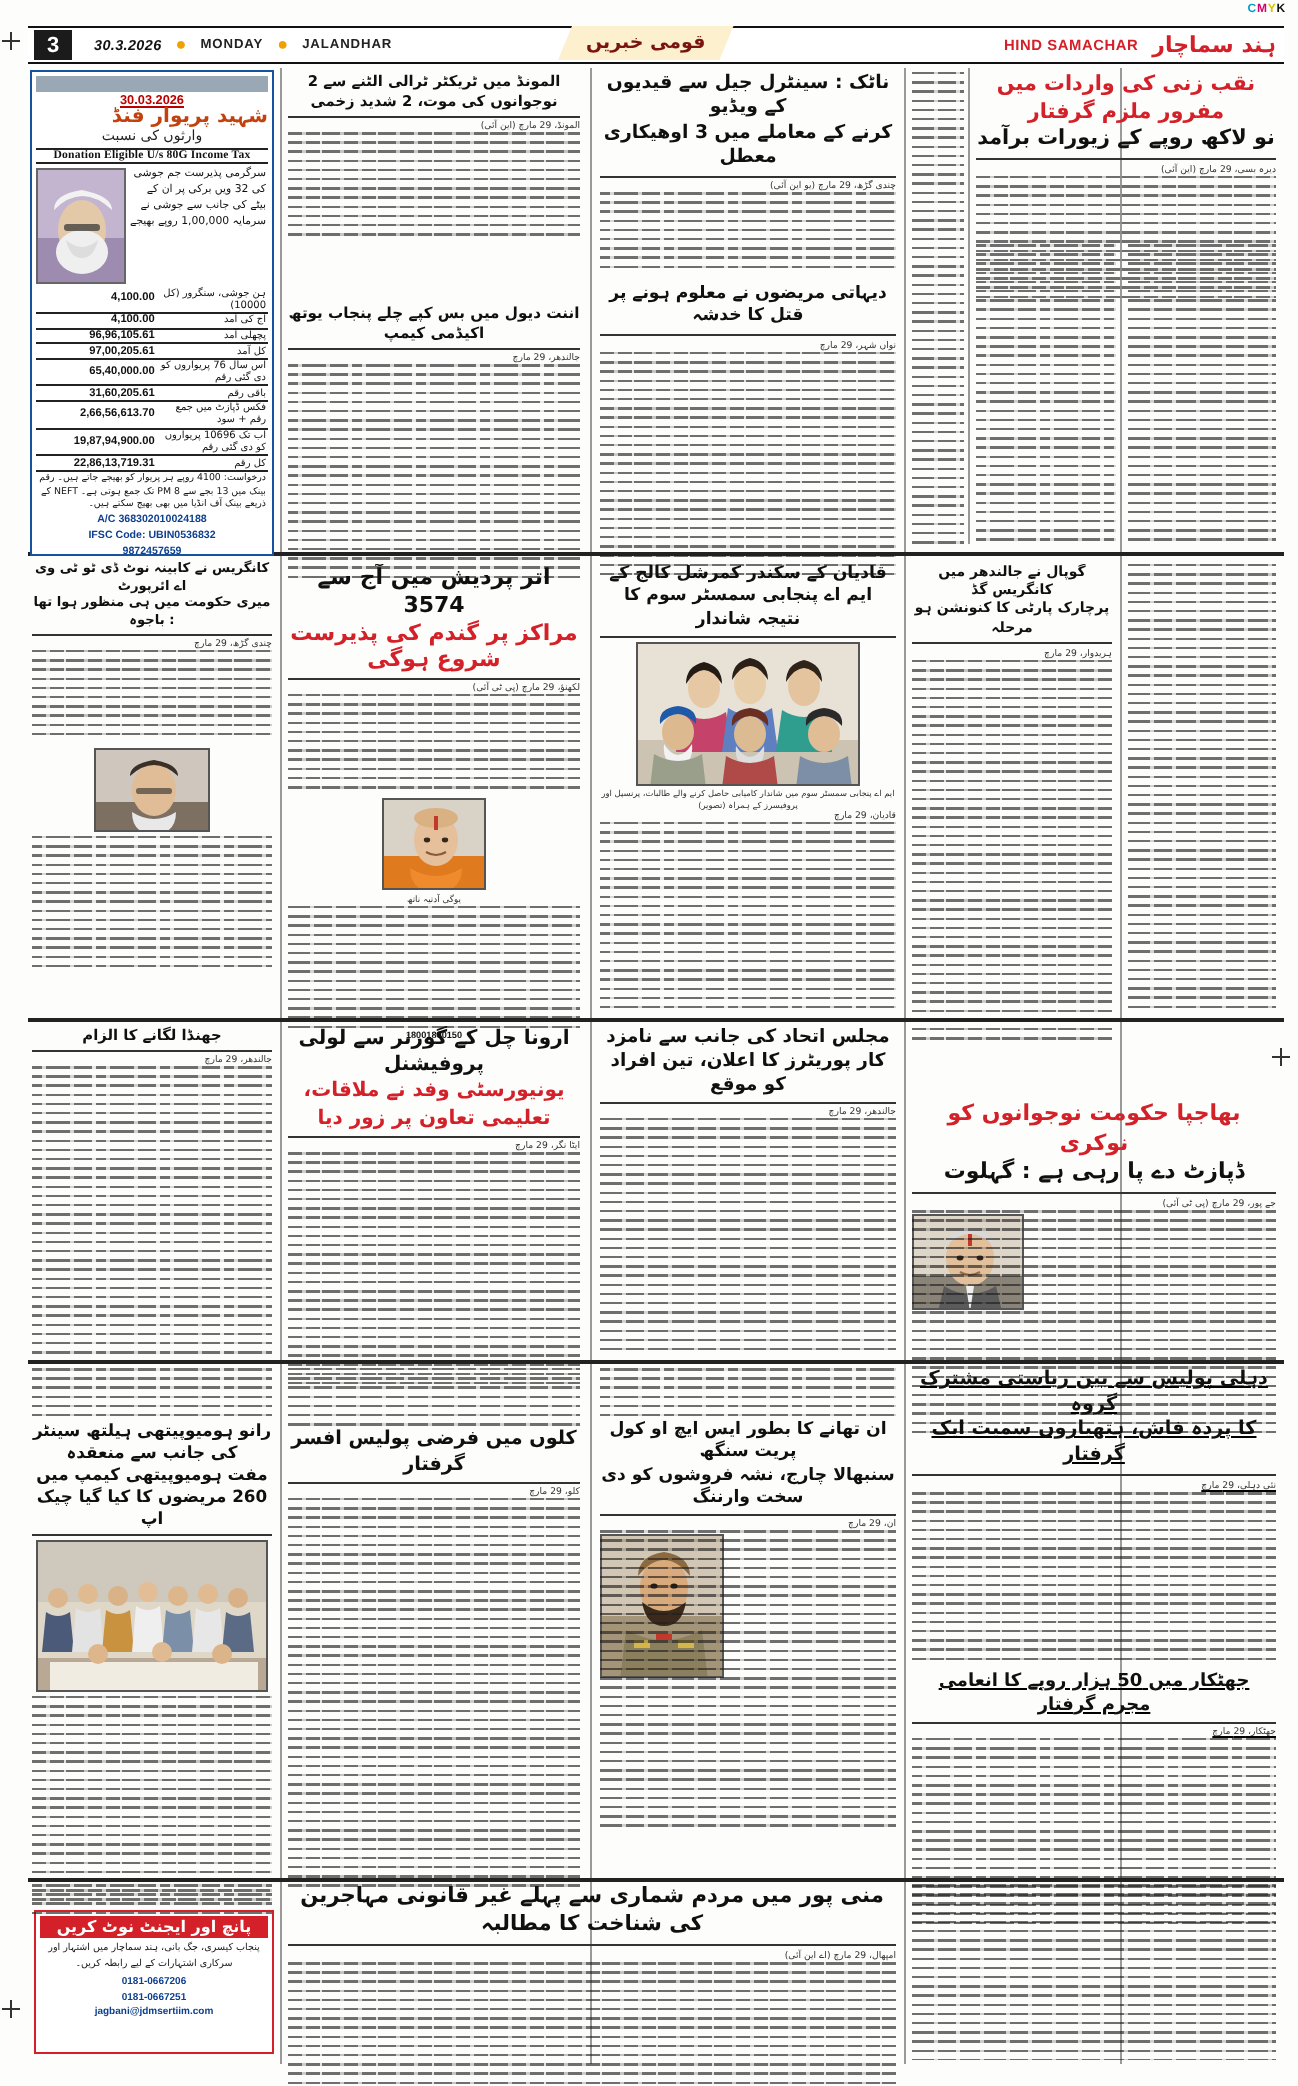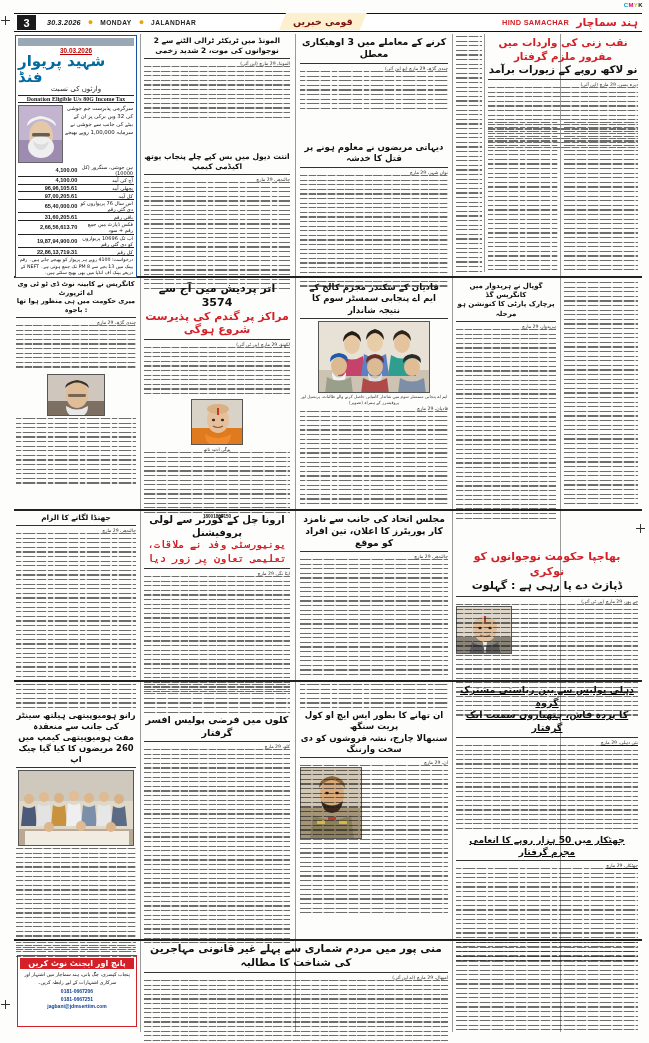--- a/index.html
+++ b/index.html
@@ -153,23 +153,23 @@
     border:1.6px solid #1652a0; background:#fff;
     padding:2px; overflow:hidden;
   }
   .ad-top-strip { height:8px; background:#9aa7b5; }
   .ad-date {
     text-align:center; font-family:"Liberation Sans", sans-serif;
     font-size:6.4px; font-weight:bold; color:#b00; margin-top:1px;
     text-decoration: underline;
   }
   .ad-title {
-    text-align:left; direction:rtl;
+    text-align:right; direction:rtl;
     font-family:"DejaVu Sans", sans-serif;
-    font-size:15px; font-weight:bold; color:#0369a1; line-height:1.05;
+    font-size:10px; font-weight:bold; color:#c2410c; line-height:1.05;
   }
   .ad-sub {
     text-align:center; direction:rtl;
     font-family:"DejaVu Sans", sans-serif;
     font-size:7px; color:#222; margin-top:-1px;
   }
   .ad-80g {
     margin:2px 0 1px; text-align:center;
     border-top:1px solid #222; border-bottom:1px solid #222;
     font-family:"Liberation Serif", serif; font-size:5.8px;
@@ -340,20 +340,21 @@
     <div class="col" style="left:130px; top:2px; width:146px;">
       <div class="hl" style="font-size:7.4px;">المونڈ میں ٹریکٹر ٹرالی الٹنے سے 2 نوجوانوں کی موت، 2 شدید زخمی</div>
       <div class="hl-sep"></div>
       <div class="kicker">المونڈ، 29 مارچ (این آئی)</div>
       <div class="body-lines" style="height:52px;">
           <div class="lines"></div>
         </div>
     </div>
 
     <div class="col" style="left:286px; top:2px; width:148px;">
+      <div class="hl" style="font-size:9.4px;">ناٹک : سینٹرل جیل سے قیدیوں کے ویڈیو</div>
       <div class="hl" style="font-size:9.4px;">کرنے کے معاملے میں 3 اوھیکاری معطل</div>
       <div class="hl-sep"></div>
       <div class="kicker">چندی گڑھ، 29 مارچ (یو این آئی)</div>
       <div class="body-lines" style="height:38px;">
           <div class="lines d2"></div>
         </div>
     </div>
 
     <div class="col" style="left:474px; top:2px; width:150px;">
       <div class="hl" style="font-size:10.4px;">
@@ -453,21 +454,21 @@
       <div class="kicker" style="text-align:center; font-size:4.4px;">یوگی آدتیہ ناتھ</div>
       <div class="body-lines" style="height:62px;">
           <div class="lines d3"></div>
         </div>
       <div class="kicker" style="text-align:center;">
         <span class="helpline">18001800150</span>
       </div>
     </div>
 
     <div class="col" style="left:286px; top:248px; width:148px;">
-      <div class="hl" style="font-size:8.6px;">قادیان کے سکندر مجرم کالج کے</div>
+      <div class="hl" style="font-size:8.6px;">قادیان کے سکندر کمرشل کالج کے</div>
       <div class="hl" style="font-size:8.6px;">ایم اے پنجابی سمسٹر سوم کا نتیجہ شاندار</div>
       <div class="hl-sep"></div>
       <div class="photo" style="position:relative; width:112px; height:72px; margin:2px auto 1px;">
         <svg width="112" height="72" viewBox="0 0 112 72">
           <rect width="112" height="72" fill="#e8e2d6"></rect>
           <rect y="48" width="112" height="24" fill="#cdc3b2"></rect>
 
           <g>
             <ellipse cx="33" cy="22" rx="8" ry="10" fill="#e6c8a4"></ellipse>
             <path d="M24 20 q9 -14 18 0 q0 -9 -9 -11 q-9 2 -9 11Z" fill="#241c14"></path>
@@ -496,21 +497,21 @@
         </svg>
       </div>
       <div class="kicker" style="font-size:4.2px; text-align:center; line-height:1.4;">ایم اے پنجابی سمسٹر سوم میں شاندار کامیابی حاصل کرنے والے طالبات، پرنسپل اور پروفیسرز کے ہمراہ (تصویر)</div>
       <div class="kicker">قادیان، 29 مارچ</div>
       <div class="body-lines" style="height:96px;">
           <div class="lines d2"></div>
         </div>
     </div>
 
     <div class="col" style="left:442px; top:248px; width:100px;">
-      <div class="hl" style="font-size:7px;">گوپال نے ہریدوار میں کانگریس گڈ</div>
+      <div class="hl" style="font-size:7px;">گوپال نے جالندھر میں کانگریس گڈ</div>
       <div class="hl" style="font-size:7px;">پرچارک پارٹی کا کنونشن ہو مرحلہ</div>
       <div class="hl-sep"></div>
       <div class="kicker">ہریدوار، 29 مارچ</div>
       <div class="body-lines" style="height:190px;">
           <div class="lines"></div>
         </div>
     </div>
 
     <div class="col" style="left:550px; top:248px; width:74px;">
       <div class="body-lines" style="height:222px;">
@@ -522,21 +523,21 @@
       <div class="hl" style="font-size:7.4px;">جھنڈا لگانے کا الزام</div>
       <div class="hl-sep"></div>
       <div class="kicker">جالندھر، 29 مارچ</div>
       <div class="body-lines" style="height:145px;">
           <div class="lines d2"></div>
         </div>
     </div>
 
     <div class="col" style="left:130px; top:479px; width:146px;">
       <div class="hl" style="font-size:10px;">ارونا چل کے گورنر سے لولی پروفیشنل</div>
-      <div class="hl" style="font-size:10px;font-family:Liberation Mono, monospace;">
+      <div class="hl" style="font-size:10px;">
         <span class="red">یونیورسٹی وفد نے ملاقات، تعلیمی تعاون پر زور دیا</span>
       </div>
       <div class="hl-sep"></div>
       <div class="kicker">ایٹا نگر، 29 مارچ</div>
       <div class="body-lines" style="height:116px;">
           <div class="lines"></div>
         </div>
     </div>
 
     <div class="col" style="left:286px; top:479px; width:148px;">

